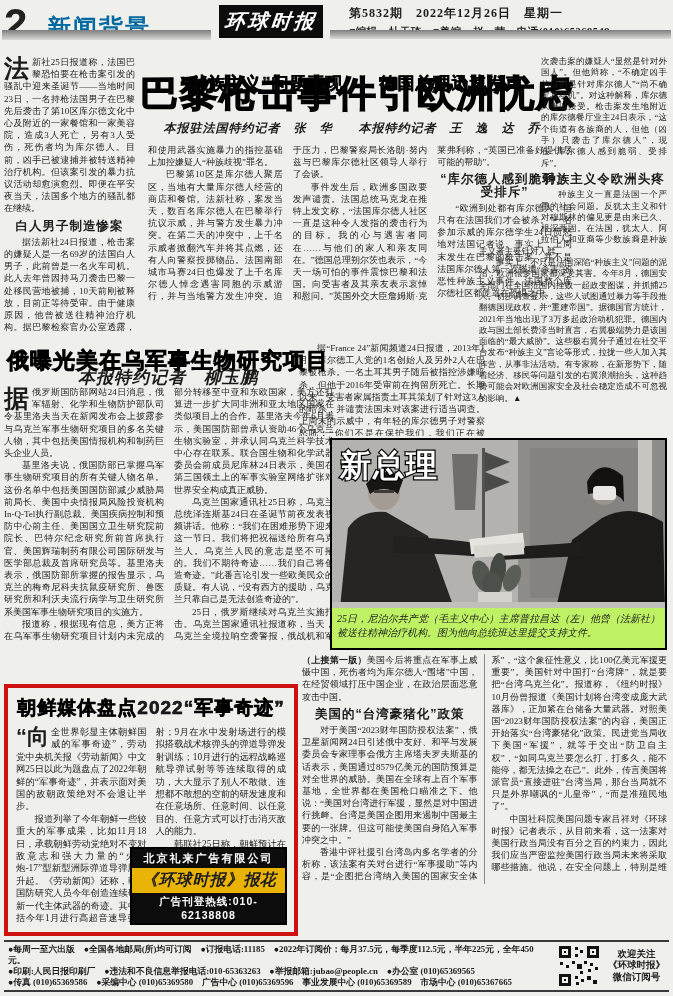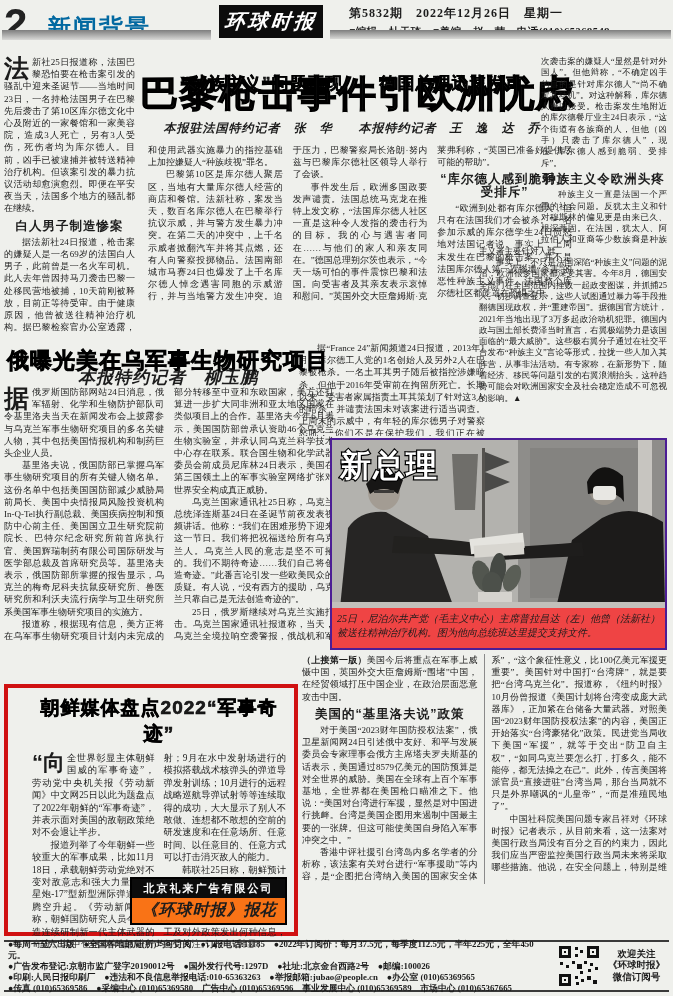--- a/index.html
+++ b/index.html
@@ -34,42 +34,42 @@
   .cols3{column-count:3;column-gap:10px;}
   .cols2{column-count:2;column-gap:10px;}
   .col5 .hl-spacer{float:left;width:62px;height:182px;}
   .col5{font-size:8.5px;line-height:11.3px;}
 
   
   .rus-headline{font-family:"Liberation Sans",sans-serif;font-weight:900;font-size:22px;letter-spacing:1px;
                 text-align:center;-webkit-text-stroke:0.8px #000;}
 
   
-  .nepal-box{border:2px solid #4c1d95;background:#ef4444;box-sizing:border-box;}
+  .nepal-box{border:2px solid #000000;background:#bef264;box-sizing:border-box;}
   .photo-wrap{position:relative;height:168px;overflow:hidden;background:#9a9a98;}
   .photo-title{position:absolute;left:6px;top:2px;}
   .photo-title text{font-family:"Liberation Sans",sans-serif;font-weight:900;font-size:31px;
                     fill:#fff;stroke:#000;stroke-width:2.4px;paint-order:stroke;letter-spacing:2px;}
   .caption{font-style:italic;font-size:10px;line-height:13.5px;text-align:justify;padding:4px 5px 2px 5px;}
   .credit{float:right;font-style:italic;}
 
   
   .taiwan{column-count:2;column-gap:14px;column-rule:1px solid #8a8a8a;}
   .lead-prefix{font-family:"Liberation Sans",sans-serif;font-weight:700;}
 
   
   .korea-box{border:4px solid #d01111;box-sizing:border-box;}
   .korea-headline{font-family:"Liberation Sans",sans-serif;font-weight:900;font-size:19px;text-align:center;
                   margin:7px 4px 5px 4px;letter-spacing:1px;-webkit-text-stroke:0.6px #000;}
   .korea-body{display:flex;gap:9px;padding:0 8px;height:196px;overflow:hidden;}
   .korea-colL,.korea-colR{width:50%;}
   .korea-dropcap{float:left;font-family:"Liberation Sans",sans-serif;font-weight:900;font-size:22px;line-height:21px;margin-right:2px;}
 
   
-  .ad-box{position:absolute;right:7px;bottom:7px;width:153px;border:2px solid #000;background:#f97316;text-align:center;}
+  .ad-box{position:absolute;right:7px;bottom:7px;width:153px;border:2px solid #000;background:#eab308;text-align:center;}
   .ad-bar{background:#0c0c0c;color:#fff;font-family:"Liberation Sans",sans-serif;font-weight:700;
           font-size:11px;letter-spacing:2px;padding:2px 0;}
   .ad-mid{font-family:"DejaVu Serif",serif;font-weight:bold;font-size:16px;padding:2px 0;font-style:italic;}
   .ad-mid .brand{letter-spacing:1px;}
   .ad-bar2{background:#0c0c0c;color:#fff;font-family:"Liberation Sans",sans-serif;font-weight:700;
            font-size:10.5px;letter-spacing:1px;padding:2px 0;}
 
   
   .footer{border-top:2px solid #3a3a3a;border-bottom:2px solid #3a3a3a;display:flex;align-items:center;
           padding:3px 4px;box-sizing:border-box;gap:8px;}
@@ -183,57 +183,57 @@
       <svg class="photo-title" width="130" height="44">
         <text x="2" y="34">新总理</text>
       </svg>
     </div>
     <div class="caption">
       <span class="credit">（法新社）</span><span>25日，尼泊尔共产党（毛主义中心）主席普拉昌达（左）他曾被送往精神治疗机构。图为他向总统班达里提交支持文件。</span>
     </div>
   </div>
 
   <div class="abs bodytext taiwan" style="left:302px;top:654px;width:365px;height:230px;">
-    <p style="text-indent:0;"><span class="lead-prefix">（上接第一版）</span><span>美国今后将重点在军事上威慑中国，英国外交大臣詹姆斯“围堵”中国，在经贸领域打压中国企业，在政治层面恶意攻击中国。</span></p>
-    <h3 class="subhead">美国的“基里洛夫说”政策</h3>
+    <p style="text-indent:0;"><span class="lead-prefix">（上接第一版）</span><span>美国今后将重点在军事上威慑中国，死伤者均为库尔德人“围堵”中国，在经贸领域打压中国企业，在政治层面恶意攻击中国。</span></p>
+    <h3 class="subhead">美国的“台湾豪猪化”政策</h3>
     <div>
         <p>对于美国“2023财年国防授权法案”，俄卫星新闻网24日引述俄中友好、和平与发展委员会专家理事会俄方主席塔夫罗夫斯基的话表示，美国通过8579亿美元的国防预算是对全世界的威胁。美国在全球有上百个军事基地，全世界都在美国枪口瞄准之下。他说：“美国对台湾进行军援，显然是对中国进行挑衅。台湾是美国企图用来遏制中国最主要的一张牌。但这可能使美国自身陷入军事冲突之中。”</p>
         <p>香港中评社援引台湾岛内多名学者的分析称，该法案有关对台进行“军事援助”等内容，是“企图把台湾纳入美国的国家安全体系”，“这个象征性意义，比100亿美元军援更重要”。美国针对中国打“台湾牌”，就是要把“台湾乌克兰化”。报道称，《纽约时报》10月份曾报道《美国计划将台湾变成庞大武器库》，正加紧在台储备大量武器。对照美国“2023财年国防授权法案”的内容，美国正开始落实“台湾豪猪化”政策。民进党当局收下美国“军援”，就等于交出“防卫自主权”，“如同乌克兰要怎么打，打多久，能不能停，都无法操之在己”。此外，传言美国将派官员“直接进驻”台湾当局，那台当局就不只是外界嘲讽的“儿皇帝”，“而是准殖民地了”。</p>
         <p>中国社科院美国问题专家吕祥对《环球时报》记者表示，从目前来看，这一法案对美国行政当局没有百分之百的约束力，因此我们应当严密监控美国行政当局未来将采取哪些措施。他说，在安全问题上，特别是维护西太局势稳定方面，中国并非处于弱势，但始终保持积极防御态势。因为台海问题不仅关系到中国的繁荣和稳定，还波及整个西太和跨太平洋地区，如果因台海问题引发中美冲突，全世界都将受到巨大影响。中方在此问题上不会鲁莽，但如果美方挑衅升级到一定程度，中方“势必会予以强硬且一举解决问题的回击”。▲</p>
       </div>
   </div>
 
-  <div class="abs korea-box" style="left:4px;top:684px;width:294px;height:252px;padding-left:16px;">
+  <div class="abs korea-box" style="left:4px;top:684px;width:294px;height:252px;">
     <h2 class="korea-headline">朝鲜媒体盘点2022“军事奇迹”</h2>
     <div class="korea-body bodytext" style="font-size:9.3px;line-height:12.4px;">
       <div class="korea-colL">
         <p style="text-indent:0;"><span class="korea-dropcap">“向</span><span>全世界彰显主体朝鲜国威的军事奇迹”，劳动党中央机关报《劳动新闻》中文网25日以此为题盘点了2022年朝鲜的“军事奇迹”，并表示面对美国的敌朝政策绝对不会退让半步。</span></p>
         <div>
             <p>报道列举了今年朝鲜一些较重大的军事成果，比如11月18日，承载朝鲜劳动党绝对不变对敌意志和强大力量的“火星炮-17”型新型洲际弹道导弹腾空升起。《劳动新闻》还称，朝鲜国防研究人员今年创造连续研制新一代主体武器的奇迹。其中包括今年1月进行高超音速导弹试射、平安北道铁道机动导弹团检查发射训练、更新远程巡航导弹系统试射、确定地对地战术导弹常规战斗部威力试射；3月进行“火星炮-17”型新型洲际弹道导弹试射；4月进行新型战术制导武器试</p>
           </div>
       </div>
       <div class="korea-colR cont">
         <div class="cont">
             <p>射；9月在水中发射场进行的模拟搭载战术核弹头的弹道导弹发射训练；10月进行的远程战略巡航导弹试射等等连续取得的成功，大大显示了别人不敢做、连想都不敢想的空前的研发速度和在任意场所、任意时间、以任意目的、任意方式可以打击消灭敌人的能力。</p>
             <p>韩联社25日称，朝鲜预计在本周举行劳动党八届六中全会，指明明年的施政运营方向。朝鲜劳动党总书记、国务委员长金正恩将就明年国防军工及对外政策发出何种信息，备受关注。▲　（韩雯）</p>
           </div>
       </div>
     </div>
     <div class="ad-box">
       <div class="ad-bar">北京礼来广告有限公司</div>
       <div class="ad-mid">
         <span class="brand">《环球时报》</span><span>报花</span>
       </div>
+      <div class="ad-bar2">广告刊登热线:010-62138808</div>
     </div>
   </div>
 
   <div class="abs footer" style="left:4px;top:940px;width:665px;height:52px;">
     <div class="footer-lines">
         <p>●每周一至六出版　●全国各地邮局(所)均可订阅　●订报电话:11185　●2022年订阅价：每月37.5元，每季度112.5元，半年225元，全年450元。</p>
-        <p>●广告发布登记:京朝市监广登字20190012号　●国外发行代号:1297D　●社址:北京金台西路2号　●邮编:100026</p>
         <p>●印刷:人民日报印刷厂　●违法和不良信息举报电话:010-65363263　●举报邮箱:jubao@people.cn　●办公室 (010)65369565</p>
         <p>●传真 (010)65369586　●采编中心 (010)65369580　广告中心 (010)65369596　事业发展中心 (010)65369589　市场中心 (010)65367665</p>
       </div>
     <svg width="42" height="42" viewBox="0 0 42 42">
       <rect x="0" y="0" width="42" height="42" fill="#eff0ec"></rect>
       <rect x="1" y="1" width="12" height="12" fill="#111"></rect>
         <rect x="4" y="4" width="6" height="6" fill="#eff0ec"></rect>
         <rect x="6" y="6" width="2" height="2" fill="#111"></rect>
       <rect x="29" y="1" width="12" height="12" fill="#111"></rect>
         <rect x="32" y="4" width="6" height="6" fill="#eff0ec"></rect>

